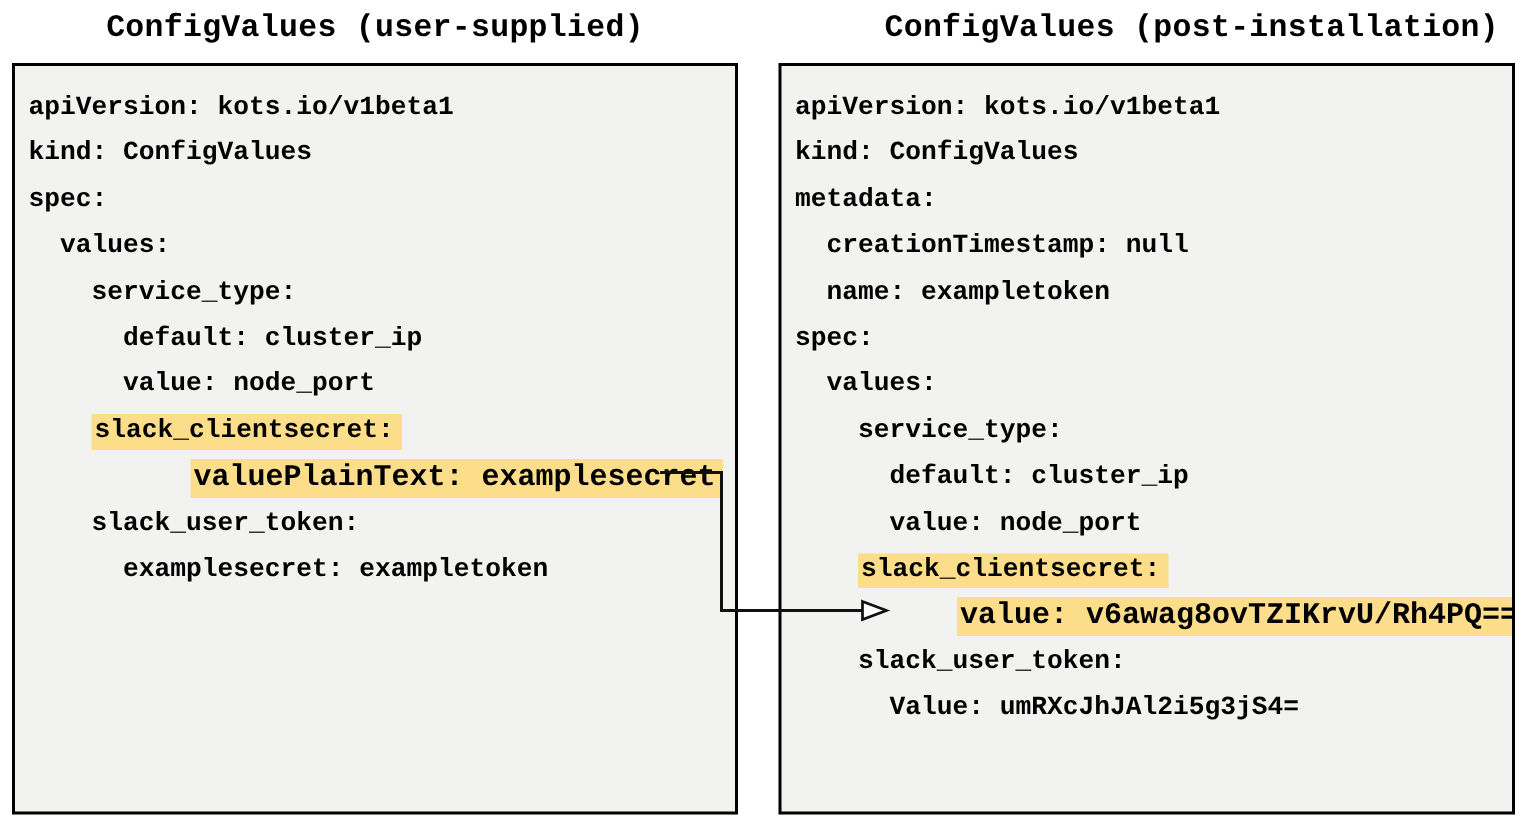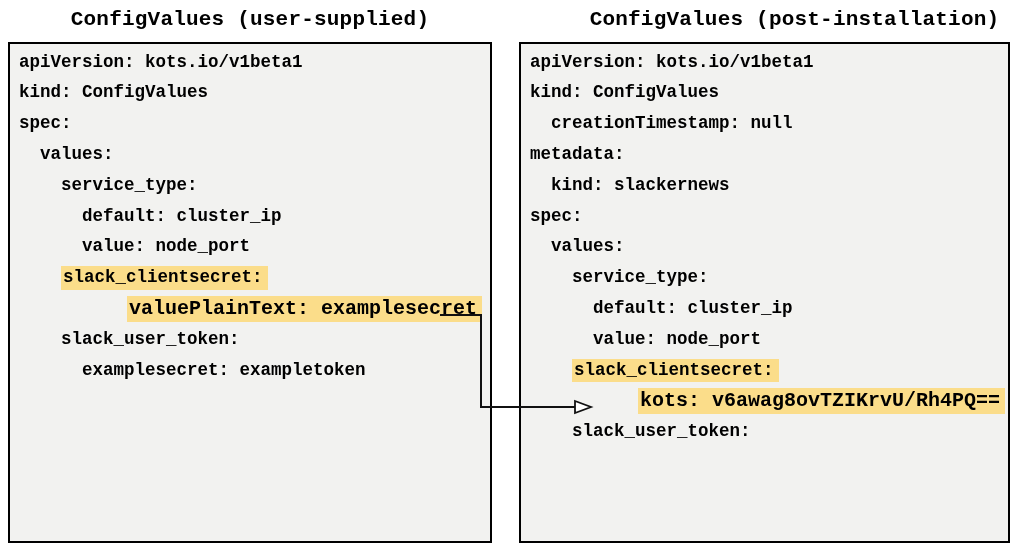--- a/index.html
+++ b/index.html
@@ -27,21 +27,21 @@
     font-size:21px;
     letter-spacing:.2px;
     white-space:pre;
   }
   .panel-title.left{left:8px;width:484px;}
   .panel-title.right{left:549px;width:491px;}
   .panel{
     position:absolute;top:42px;height:501px;
     background:var(--panel-bg);
     border:2px solid var(--panel-border);
-    padding:3px 4px 0 9px;
+    padding:13px 4px 0 9px;
     overflow:hidden;
   }
   .panel.left{left:8px;width:484px;}
   .panel.right{left:519px;width:491px;}
   .yaml-line{
     height:30.8px;
     display:flex;
     align-items:center;
     white-space:pre;
     font-size:17.5px;
@@ -82,32 +82,32 @@
         <div class="yaml-line emphasis"><span>      </span><span class="hl">valuePlainText: examplesecret</span></div>
         <div class="yaml-line"><span>    </span><span>slack_user_token:</span></div>
         <div class="yaml-line"><span>      </span><span>examplesecret: exampletoken</span></div>
       </div>
   </div>
 
   <div class="panel right">
     <div id="right-lines">
         <div class="yaml-line"><span></span><span>apiVersion: kots.io/v1beta1</span></div>
         <div class="yaml-line"><span></span><span>kind: ConfigValues</span></div>
+        <div class="yaml-line"><span></span><span>metadata:</span></div>
         <div class="yaml-line"><span>  </span><span>creationTimestamp: null</span></div>
-        <div class="yaml-line"><span></span><span>metadata:</span></div>
-        <div class="yaml-line"><span>  </span><span>kind: slackernews</span></div>
+        <div class="yaml-line"><span>  </span><span>name: exampletoken</span></div>
         <div class="yaml-line"><span></span><span>spec:</span></div>
         <div class="yaml-line"><span>  </span><span>values:</span></div>
         <div class="yaml-line"><span>    </span><span>service_type:</span></div>
         <div class="yaml-line"><span>      </span><span>default: cluster_ip</span></div>
         <div class="yaml-line"><span>      </span><span>value: node_port</span></div>
         <div class="yaml-line"><span>    </span><span class="hl">slack_clientsecret:</span></div>
-        <div class="yaml-line emphasis"><span>      </span><span class="hl">kots: v6awag8ovTZIKrvU/Rh4PQ==</span></div>
+        <div class="yaml-line emphasis"><span>      </span><span class="hl">value: v6awag8ovTZIKrvU/Rh4PQ==</span></div>
         <div class="yaml-line"><span>    </span><span>slack_user_token:</span></div>
-        <div class="yaml-line"><span>      </span></div>
+        <div class="yaml-line"><span>      </span><span>Value: umRXcJhJAl2i5g3jS4=</span></div>
       </div>
   </div>
 
   <svg class="arrow-overlay" viewBox="0 0 1019 559" xmlns="http://www.w3.org/2000/svg">
     <polyline class="arrow-line" points="440,315 481,315 481,407 576,407"></polyline>
     <polygon class="arrow-head" points="575,401 591,407 575,413"></polygon>
   </svg>
 
 </div>
 

